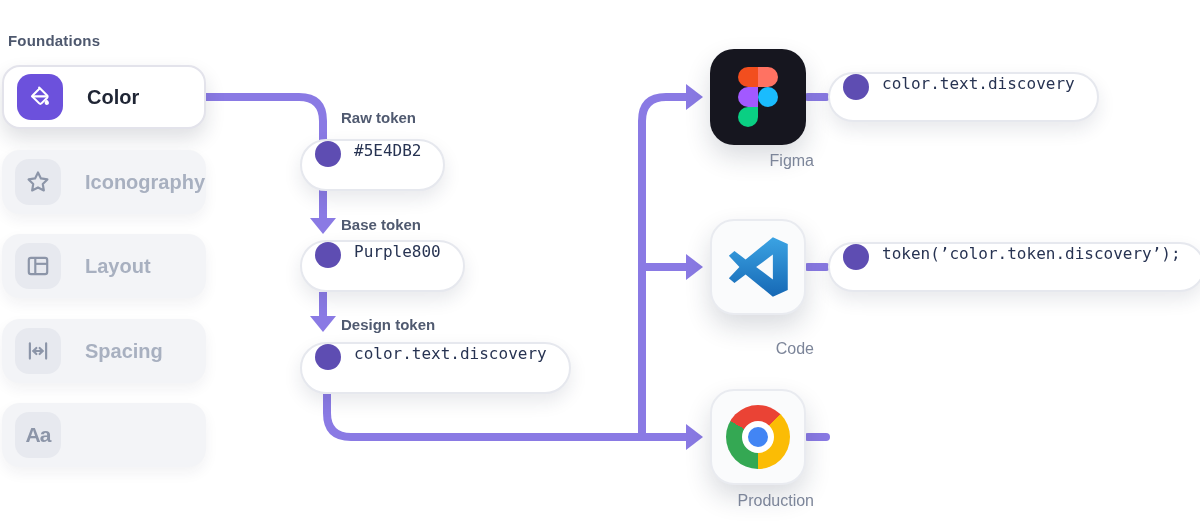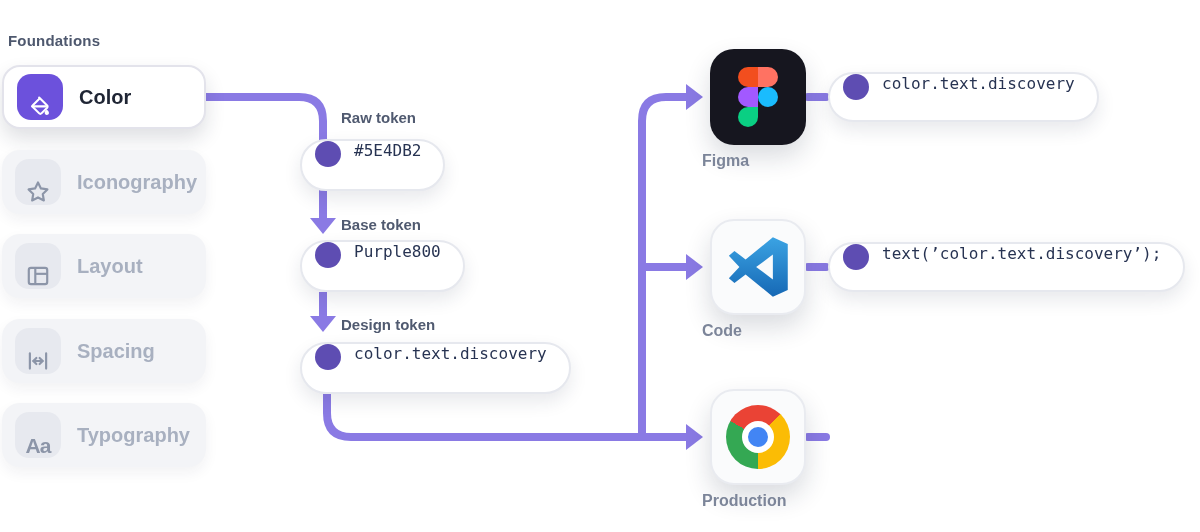--- a/index.html
+++ b/index.html
@@ -18,25 +18,25 @@
     position:absolute;left:2px;width:204px;height:64px;z-index:3;
     border-radius:18px;display:flex;align-items:center;box-sizing:border-box;
     background:#F3F4F7;box-shadow:0 6px 14px rgba(30,35,60,.06);
   }
   .side-card.selected{
     background:#ffffff;border:2px solid #E3E3EB;
     box-shadow:0 10px 20px rgba(30,35,60,.14);
   }
   .chip{
     width:46px;height:46px;margin-left:13px;border-radius:14px;flex:0 0 auto;
-    display:flex;align-items:flex-end;justify-content:center;
+    display:flex;align-items:center;justify-content:center;
     background:#E7E9EF;color:#8C95A8;
   }
   .side-card.selected .chip{background:#6C51DC;color:#ffffff;}
-  .side-label{margin-left:16px;font-size:20px;font-weight:600;color:#A8B0C0;}
+  .side-label{margin-left:24px;font-size:20px;font-weight:600;color:#A8B0C0;}
   .side-card.selected .side-label{color:#1F2534;font-weight:bold;}
   .aa-glyph{font-size:21px;font-weight:bold;letter-spacing:-1px;}
   
   .flow-label{
     position:absolute;z-index:3;font-size:15px;font-weight:bold;color:#505A70;
   }
   .pill{
     position:absolute;z-index:3;height:52px;border-radius:26px;
     background:#ffffff;border:2px solid #E6E8EE;box-sizing:border-box;
     display:inline-flex;align-items:flex-start;white-space:nowrap;
@@ -53,22 +53,22 @@
   }
   
   .app-icon{
     position:absolute;left:710px;width:96px;height:96px;z-index:3;
     border-radius:24px;display:flex;align-items:center;justify-content:center;
     box-sizing:border-box;box-shadow:0 12px 26px rgba(25,35,60,.16);
   }
   .app-icon.dark{background:#16161F;}
   .app-icon.light{background:#FAFBFC;border:2px solid #E9EBF0;}
   .app-label{
-    position:absolute;left:702px;width:112px;z-index:3;text-align:left;
-    font-size:16px;font-weight:bold;color:#7C8599;
+    position:absolute;left:702px;width:112px;z-index:3;text-align:right;
+    font-size:16px;font-weight:normal;color:#7C8599;
   }
   
   .chrome-disc{
     width:64px;height:64px;border-radius:50%;
     background:conic-gradient(from 300deg,#EA4335 0 105deg,#FBBC05 105deg 240deg,#34A853 240deg 360deg);
     display:flex;align-items:center;justify-content:center;
   }
   .chrome-blue{
     width:20px;height:20px;border-radius:50%;background:#4285F4;border:6px solid #ffffff;
   }
@@ -143,21 +143,20 @@
         <path d="M9.5 10h11"></path>
       </svg>
     </span>
     <span class="side-label">Layout</span>
   </div>
 
   <div class="side-card" style="top:403px">
     <span class="chip">
       <span class="aa-glyph">Aa</span>
     </span>
-    <span class="side-label">Typography</span>
   </div>
 
   <div class="flow-label" style="left:341px;top:109px">Raw token</div>
   <div class="pill" style="left:300px;top:139px">
     <span class="dot"></span>
     <code>#5E4DB2</code>
   </div>
 
   <div class="flow-label" style="left:341px;top:216px">Base token</div>
   <div class="pill" style="left:300px;top:240px">
@@ -191,24 +190,24 @@
       <defs>
         <linearGradient id="vsblue" x1="0" y1="0" x2="0" y2="1">
           <stop offset="0" stop-color="#3BA3E3"></stop>
           <stop offset="1" stop-color="#1668B5"></stop>
         </linearGradient>
       </defs>
       <path fill="url(#vsblue)" d="M74 2 98 13 V87 L74 98 L30 62 L12 76 L3 68 L20 50 L3 32 L12 24 L30 38 Z"></path>
       <path fill="#FAFBFC" d="M74 30 47 50 74 70 Z"></path>
     </svg>
   </div>
-  <div class="app-label" style="top:322px">Code</div>
+  <div class="app-label" style="top:340px">Code</div>
   <div class="pill pill-sm" style="left:828px;top:242px">
     <span class="dot"></span>
-    <code>text(’color.text.discovery’);</code>
+    <code>token(’color.token.discovery’);</code>
   </div>
 
   <div class="app-icon light" style="top:389px">
     <span class="chrome-disc">
       <span class="chrome-blue"></span>
     </span>
   </div>
   <div class="app-label" style="top:492px">Production</div>
 
 </div>

